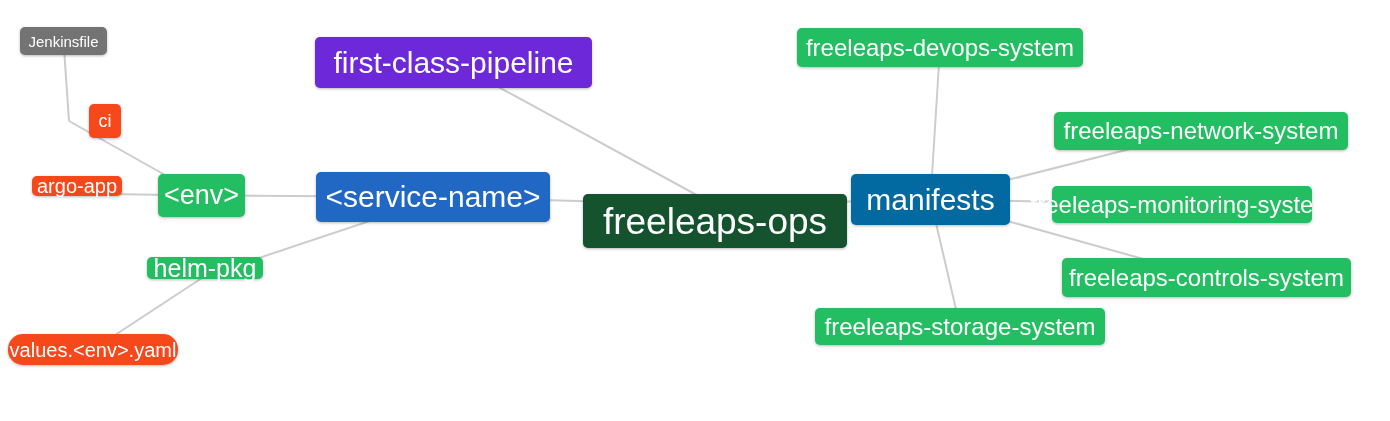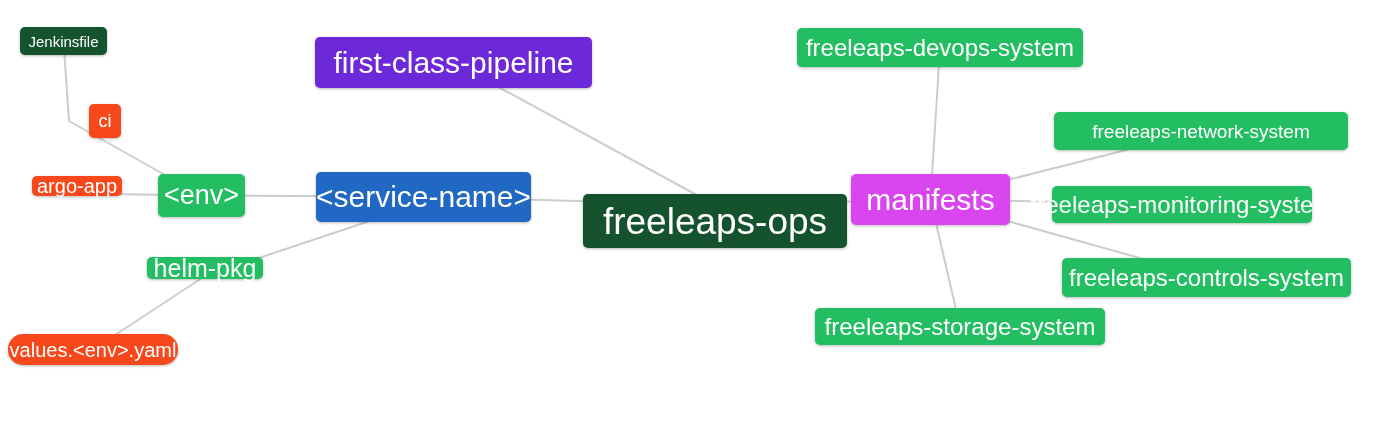--- a/index.html
+++ b/index.html
@@ -52,29 +52,29 @@
       <line x1="453.5" y1="62.5" x2="715" y2="205" stroke="#cccccc" stroke-width="2"></line>
       <line x1="441.5" y1="197" x2="715" y2="205" stroke="#cccccc" stroke-width="2"></line>
       <line x1="930.5" y1="199.5" x2="715" y2="205" stroke="#cccccc" stroke-width="2"></line>
       <line x1="940" y1="47.5" x2="930.5" y2="199.5" stroke="#cccccc" stroke-width="2"></line>
       <line x1="1201" y1="131" x2="930.5" y2="199.5" stroke="#cccccc" stroke-width="2"></line>
       <line x1="1213.5" y1="204.5" x2="930.5" y2="199.5" stroke="#cccccc" stroke-width="2"></line>
       <line x1="1209.5" y1="277.5" x2="930.5" y2="199.5" stroke="#cccccc" stroke-width="2"></line>
       <line x1="960" y1="326.5" x2="930.5" y2="199.5" stroke="#cccccc" stroke-width="2"></line>
     </svg>
   <div id="node-layer">
-      <div class="node" style="left: 20px; top: 27px; width: 87px; height: 28px; font-size: 15px; background: #14532d; color: rgb(255, 255, 255);">Jenkinsfile</div>
+      <div class="node" style="left: 20px; top: 27px; width: 87px; height: 28px; font-size: 15px; background: #737373; color: rgb(255, 255, 255);">Jenkinsfile</div>
       <div class="node" style="left: 53px; top: 104px; width: 32px; height: 34px; font-size: 18px; background: rgb(247, 72, 28); color: rgb(255, 255, 255); margin-left: 36px;">ci</div>
       <div class="node" style="left: 32px; top: 176px; width: 90px; height: 20px; font-size: 20px; background: rgb(247, 72, 28); color: rgb(255, 255, 255);">argo-app</div>
       <div class="node" style="left: 158px; top: 174px; width: 87px; height: 43px; font-size: 27px; background: rgb(36, 190, 98); color: rgb(255, 255, 255);">&lt;env&gt;</div>
       <div class="node" style="left: 147px; top: 257px; width: 116px; height: 22px; font-size: 25px; background: rgb(36, 190, 98); color: rgb(255, 255, 255);">helm-pkg</div>
       <div class="node" style="left: 8px; top: 334px; width: 170px; height: 31px; font-size: 20px; background: rgb(247, 72, 28); color: rgb(255, 255, 255); border-radius: 15px;">values.&lt;env&gt;.yaml</div>
       <div class="node" style="left: 315px; top: 37px; width: 277px; height: 51px; font-size: 30px; background: #6d28d9; color: rgb(255, 255, 255);">first-class-pipeline</div>
-      <div class="node" style="left: 316px; top: 172px; width: 215px; height: 50px; font-size: 30px; background: rgb(32, 104, 195); color: rgb(255, 255, 255);">&lt;service-name&gt;</div>
+      <div class="node" style="left: 316px; top: 172px; width: 234px; height: 50px; font-size: 30px; background: rgb(32, 104, 195); color: rgb(255, 255, 255);">&lt;service-name&gt;</div>
       <div class="node" style="left: 583px; top: 172px; width: 264px; height: 54px; font-size: 37px; background: #14532d; color: rgb(255, 255, 255); margin-top: 22px;">freeleaps-ops</div>
-      <div class="node" style="left: 851px; top: 174px; width: 159px; height: 51px; font-size: 30px; background: #d946ef; color: rgb(255, 255, 255);">manifests</div>
+      <div class="node" style="left: 851px; top: 174px; width: 159px; height: 51px; font-size: 30px; background: #0369a1; color: rgb(255, 255, 255);">manifests</div>
       <div class="node" style="left: 797px; top: 28px; width: 286px; height: 39px; font-size: 24px; background: rgb(36, 190, 98); color: rgb(255, 255, 255);">freeleaps-devops-system</div>
-      <div class="node" style="left: 1054px; top: 112px; width: 294px; height: 38px; font-size: 19px; background: rgb(36, 190, 98); color: rgb(255, 255, 255);">freeleaps-network-system</div>
+      <div class="node" style="left: 1054px; top: 112px; width: 294px; height: 38px; font-size: 24px; background: rgb(36, 190, 98); color: rgb(255, 255, 255);">freeleaps-network-system</div>
       <div class="node" style="left: 1052px; top: 186px; width: 260px; height: 37px; font-size: 24px; background: rgb(36, 190, 98); color: rgb(255, 255, 255);">freeleaps-monitoring-system</div>
       <div class="node" style="left: 1062px; top: 258px; width: 289px; height: 39px; font-size: 24px; background: rgb(36, 190, 98); color: rgb(255, 255, 255);">freeleaps-controls-system</div>
       <div class="node" style="left: 815px; top: 308px; width: 290px; height: 37px; font-size: 24px; background: rgb(36, 190, 98); color: rgb(255, 255, 255);">freeleaps-storage-system</div>
     </div>
 </div>
 
 </body></html>

